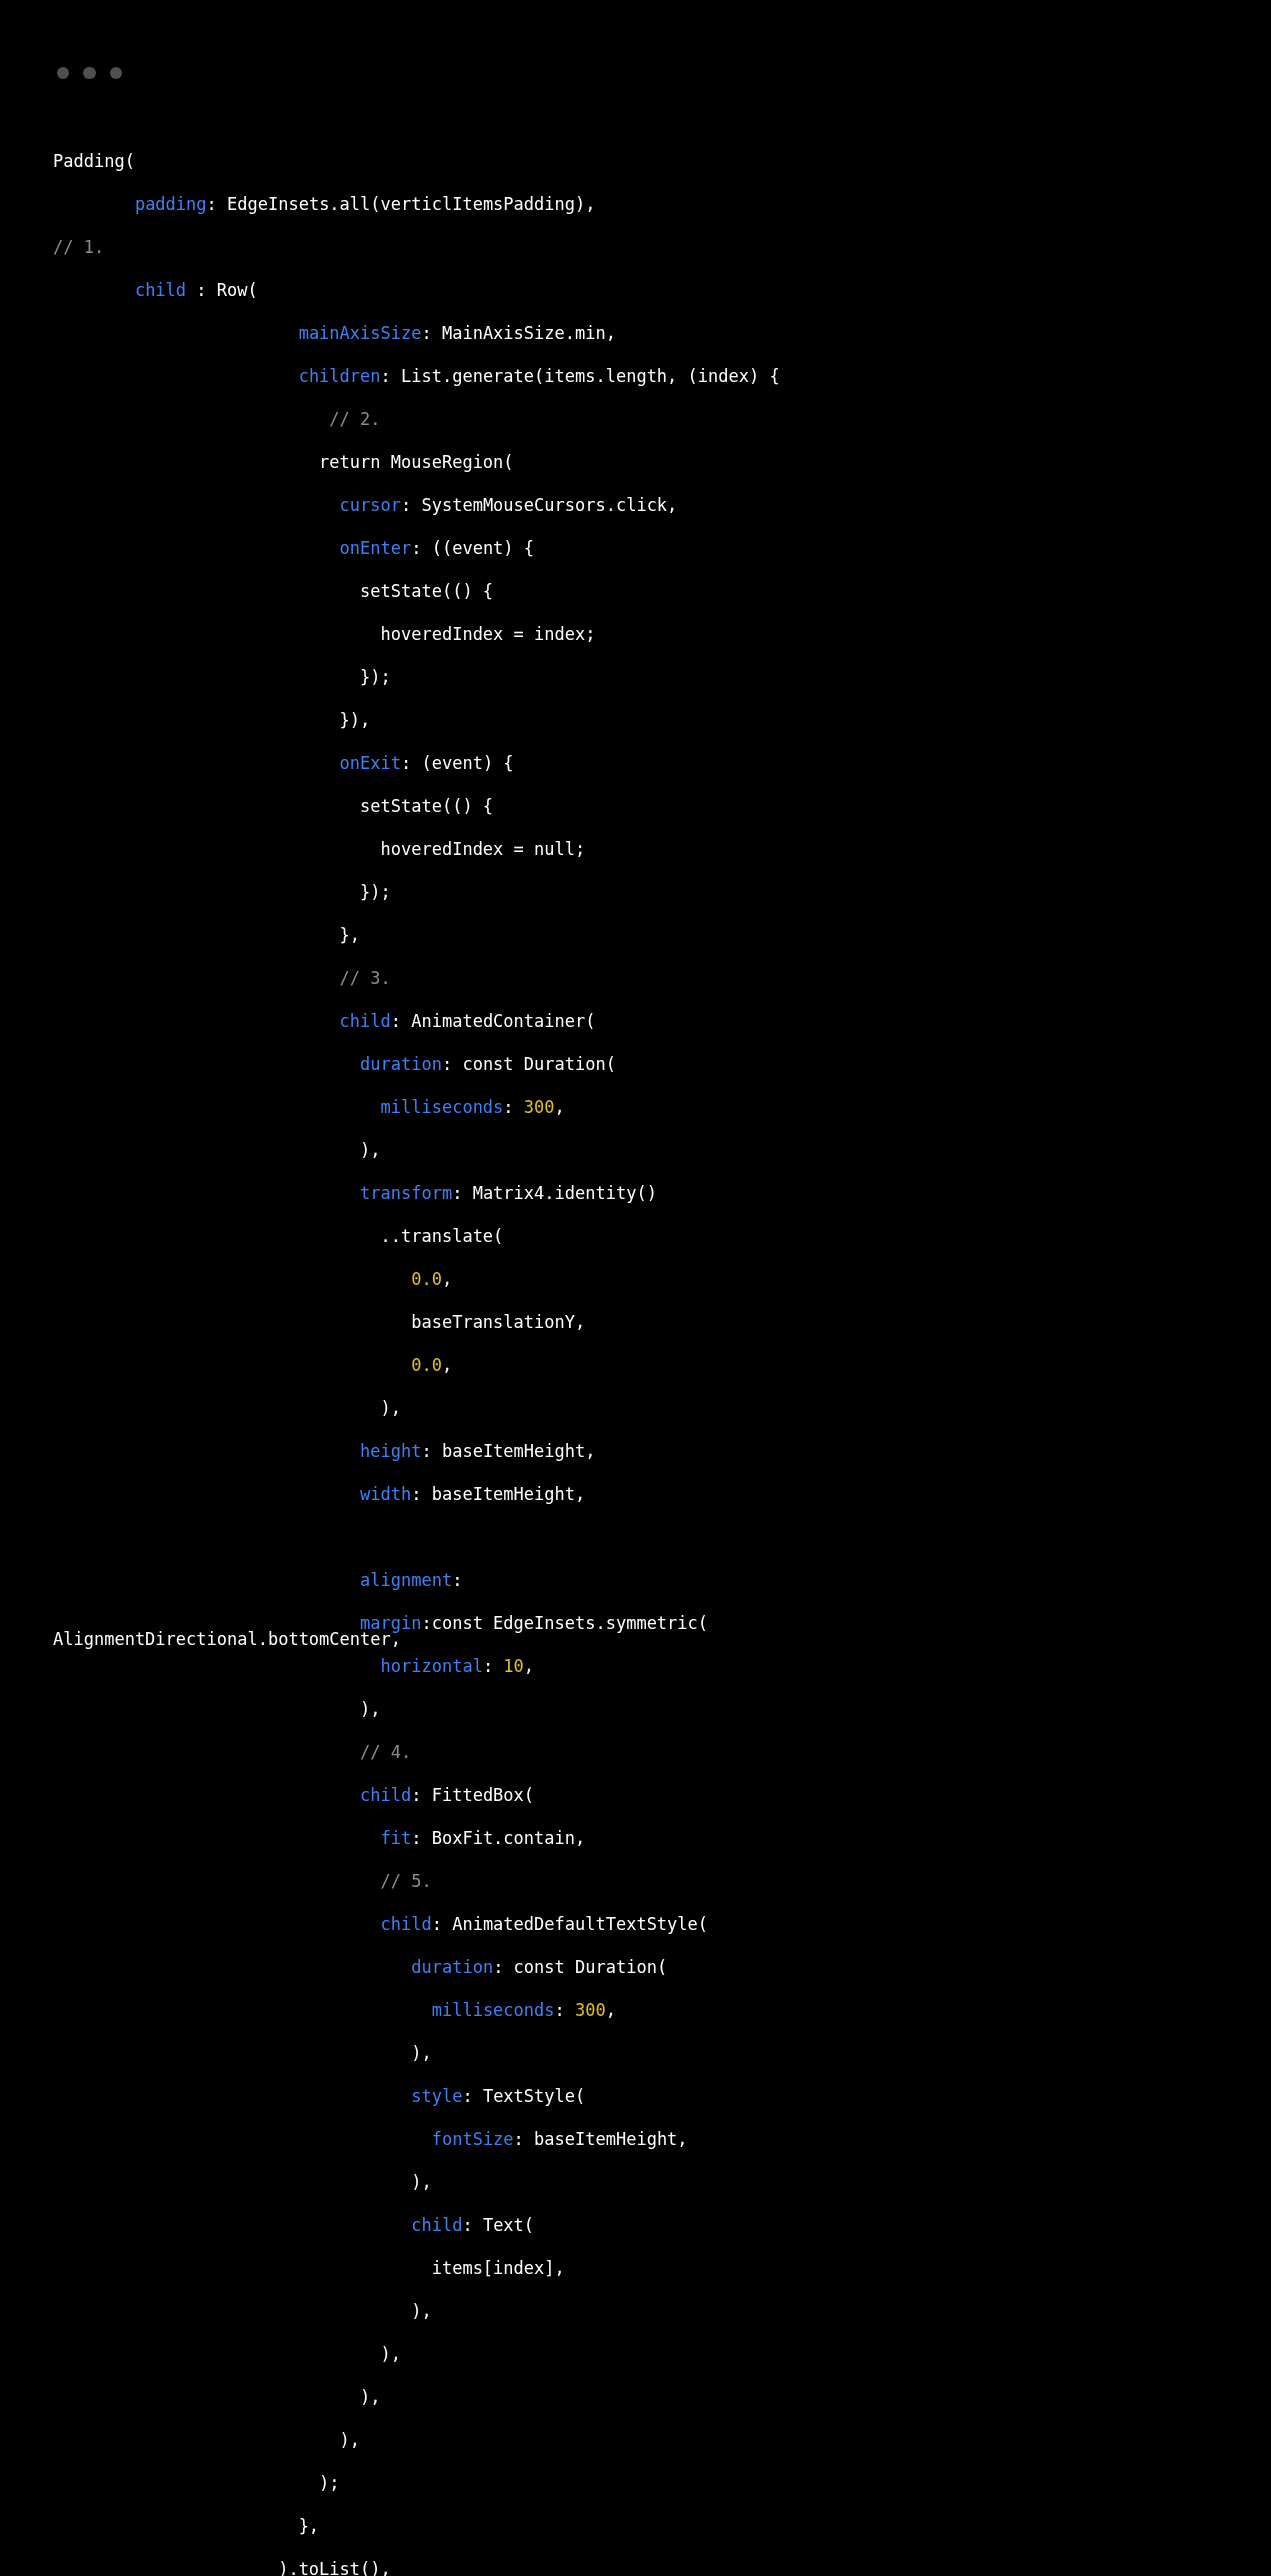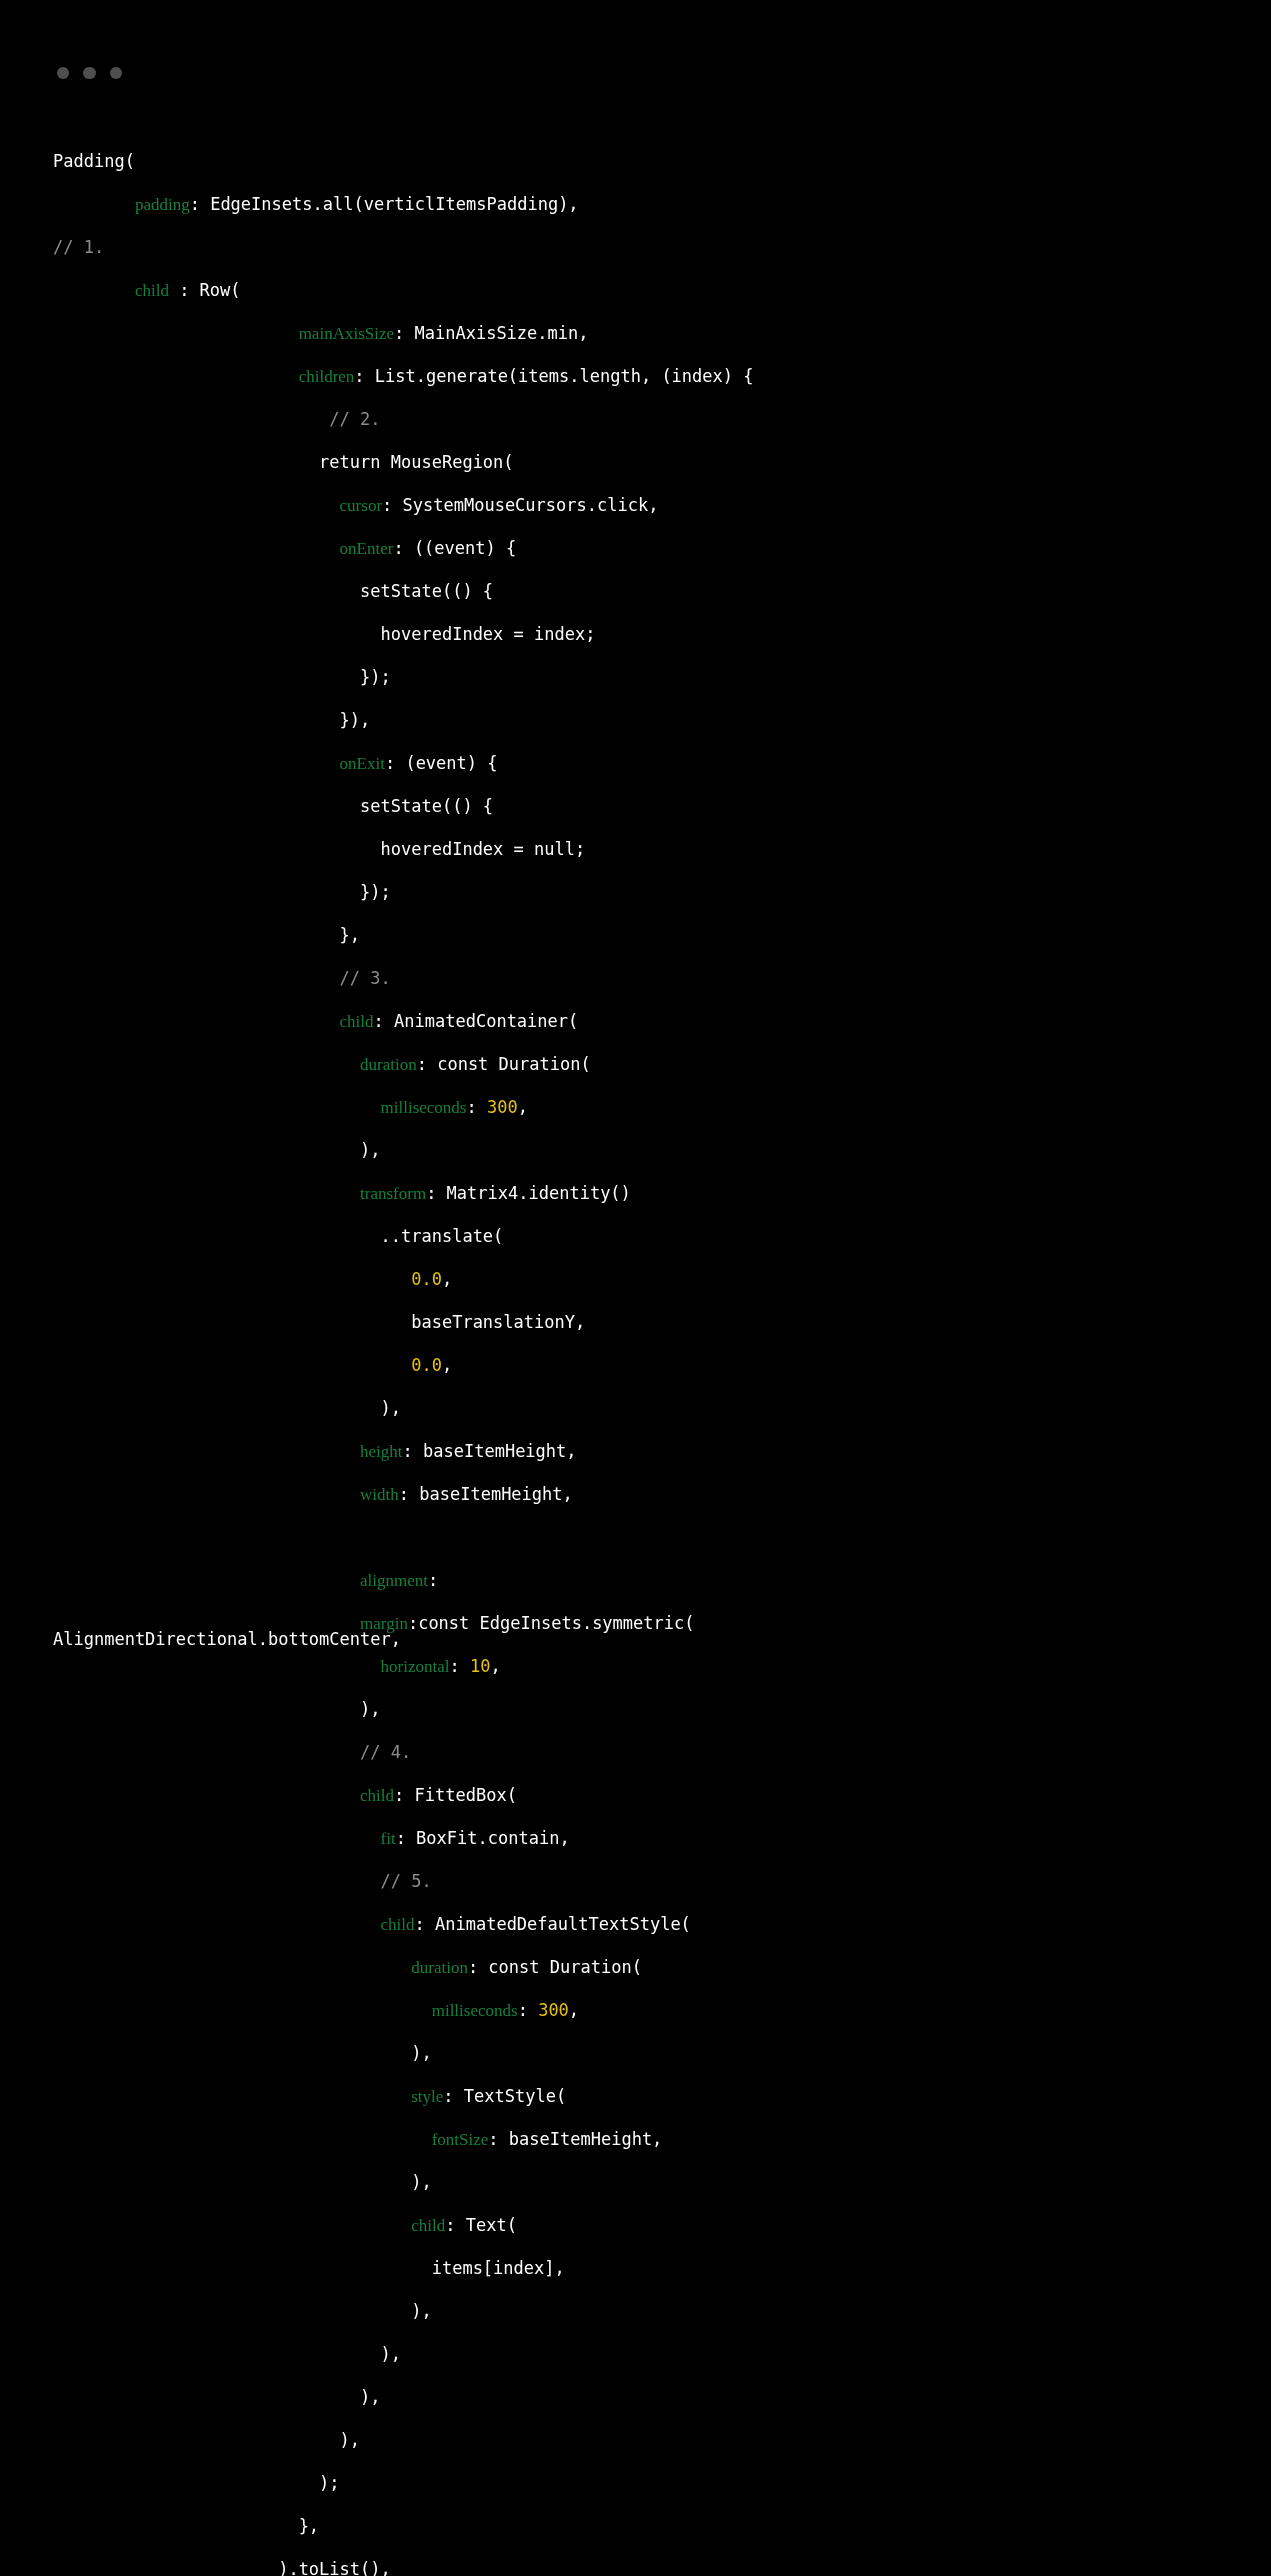--- a/index.html
+++ b/index.html
@@ -31,21 +31,21 @@
     right: 35px;
   }
   pre {
     margin: 0;
     white-space: pre;
     font-size: 17px;
     line-height: 2.54;
     font-family: "Menlo", "Monaco", "Consolas", monospace;
   }
   .tok-default { color: #ffffff; }
-  .tok-key { color: #15803d; font-family: Liberation Serif, serif; }
+  .tok-key { color: #3b82f6; }
   .tok-comment { color: #8c8c8c; }
   .tok-num { color: #e5c111; text-align: center; }
   .line { display: block; position: relative; height: 43px; }
   .abs-left {
     position: absolute;
     left: 0;
     top: 16px;
     white-space: nowrap;
   }
 </style>

